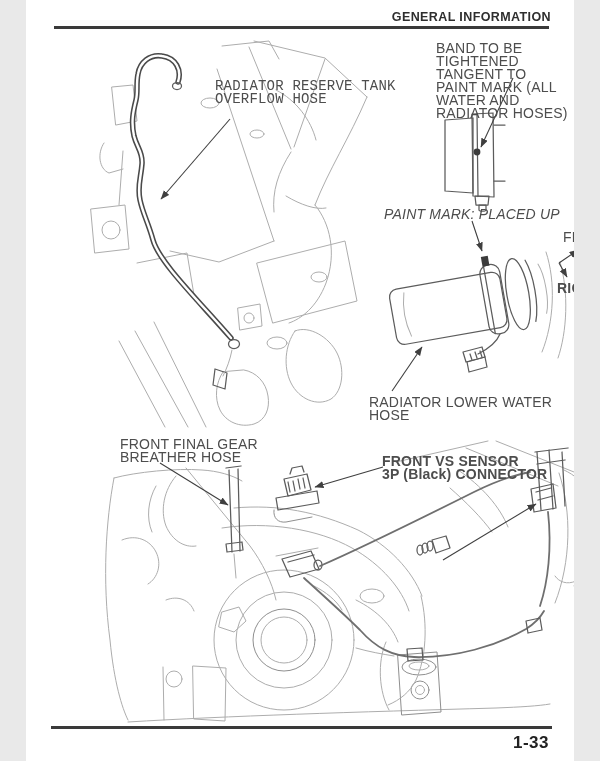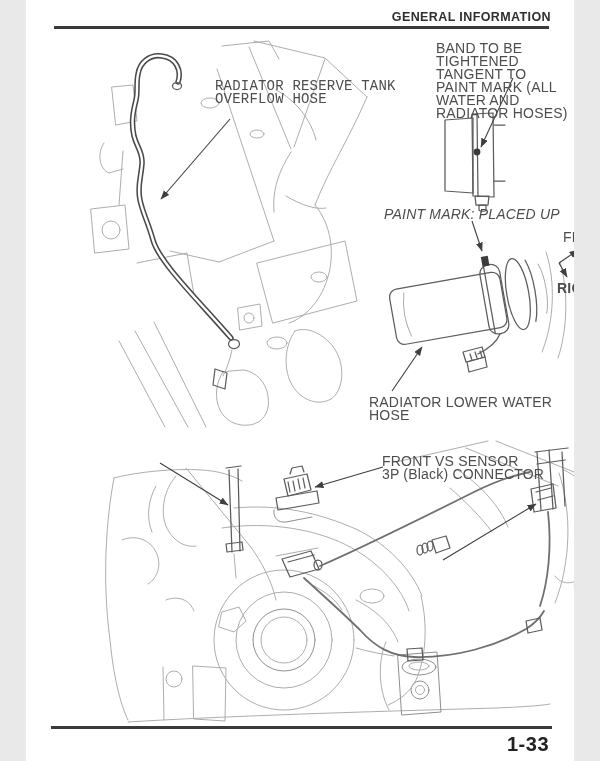--- a/index.html
+++ b/index.html
@@ -12,21 +12,21 @@
     position:absolute;font-size:14px;line-height:13px;color:#4d4d4d;
     letter-spacing:.2px;white-space:pre-line;
   }
   #page-title{
     position:absolute;top:10px;right:23px;font-size:12.5px;font-weight:bold;
     color:#2e2e2e;letter-spacing:.4px;
   }
   #header-rule{position:absolute;left:28px;right:25px;top:26px;height:2.6px;background:#3a3a3a;}
   #footer-rule{position:absolute;left:25px;right:22px;top:726px;height:3px;background:#3a3a3a;}
   #page-number{
-    position:absolute;top:733px;right:25px;font-size:20px;font-weight:bold;color:#222;
+    position:absolute;top:733px;right:25px;font-size:17px;font-weight:bold;color:#222;
     letter-spacing:.5px;
   }
   svg{position:absolute;left:0;top:0;}
   .lt{stroke:#adadad;stroke-width:1;fill:none;stroke-linecap:round;stroke-linejoin:round;}
   .lt2{stroke:#8f8f8f;stroke-width:1;fill:none;stroke-linecap:round;stroke-linejoin:round;}
   .md{stroke:#5c5c5c;stroke-width:1.25;fill:none;stroke-linecap:round;stroke-linejoin:round;}
   .cab{stroke:#6f6f6f;stroke-width:1.8;fill:none;stroke-linecap:round;}
   .ldr{stroke:#3f3f3f;stroke-width:1.1;fill:none;}
   .hoseO{stroke:#4a4a4a;stroke-width:5.5;fill:none;stroke-linecap:round;stroke-linejoin:round;}
   .hoseI{stroke:#ffffff;stroke-width:2.4;fill:none;stroke-linecap:round;stroke-linejoin:round;}
@@ -201,19 +201,21 @@
 
   <div class="callout" style="left:410px;top:42px;">BAND TO BE TIGHTENED TANGENT TO
 PAINT MARK (ALL WATER AND
 RADIATOR HOSES)</div>
   <div class="callout" style="left:189px;top:80px;font-family:Liberation Mono, monospace;">RADIATOR RESERVE TANK
 OVERFLOW HOSE</div>
   <div class="callout" style="left:358px;top:208px;font-style:italic;">PAINT MARK: PLACED UP</div>
   <div class="callout" style="left:537px;top:231px;text-align:right;">FRONT</div>
   <div class="callout" style="left:531px;top:282px;font-weight:bold;">RIGHT</div>
   <div class="callout" style="left:343px;top:396px;">RADIATOR LOWER WATER HOSE</div>
-  <div class="callout" style="left:356px;top:455px;">FRONT VS SENSOR
+  <div class="callout" style="left:94px;top:438px;">FRONT FINAL GEAR
+BREATHER HOSE</div>
+  <div class="callout" style="left:356px;top:455px;font-weight:bold;">FRONT VS SENSOR
 3P (Black) CONNECTOR</div>
 
   <div id="footer-rule"></div>
   <div id="page-number">1-33</div>
 
 </div>
 
 </body></html>

